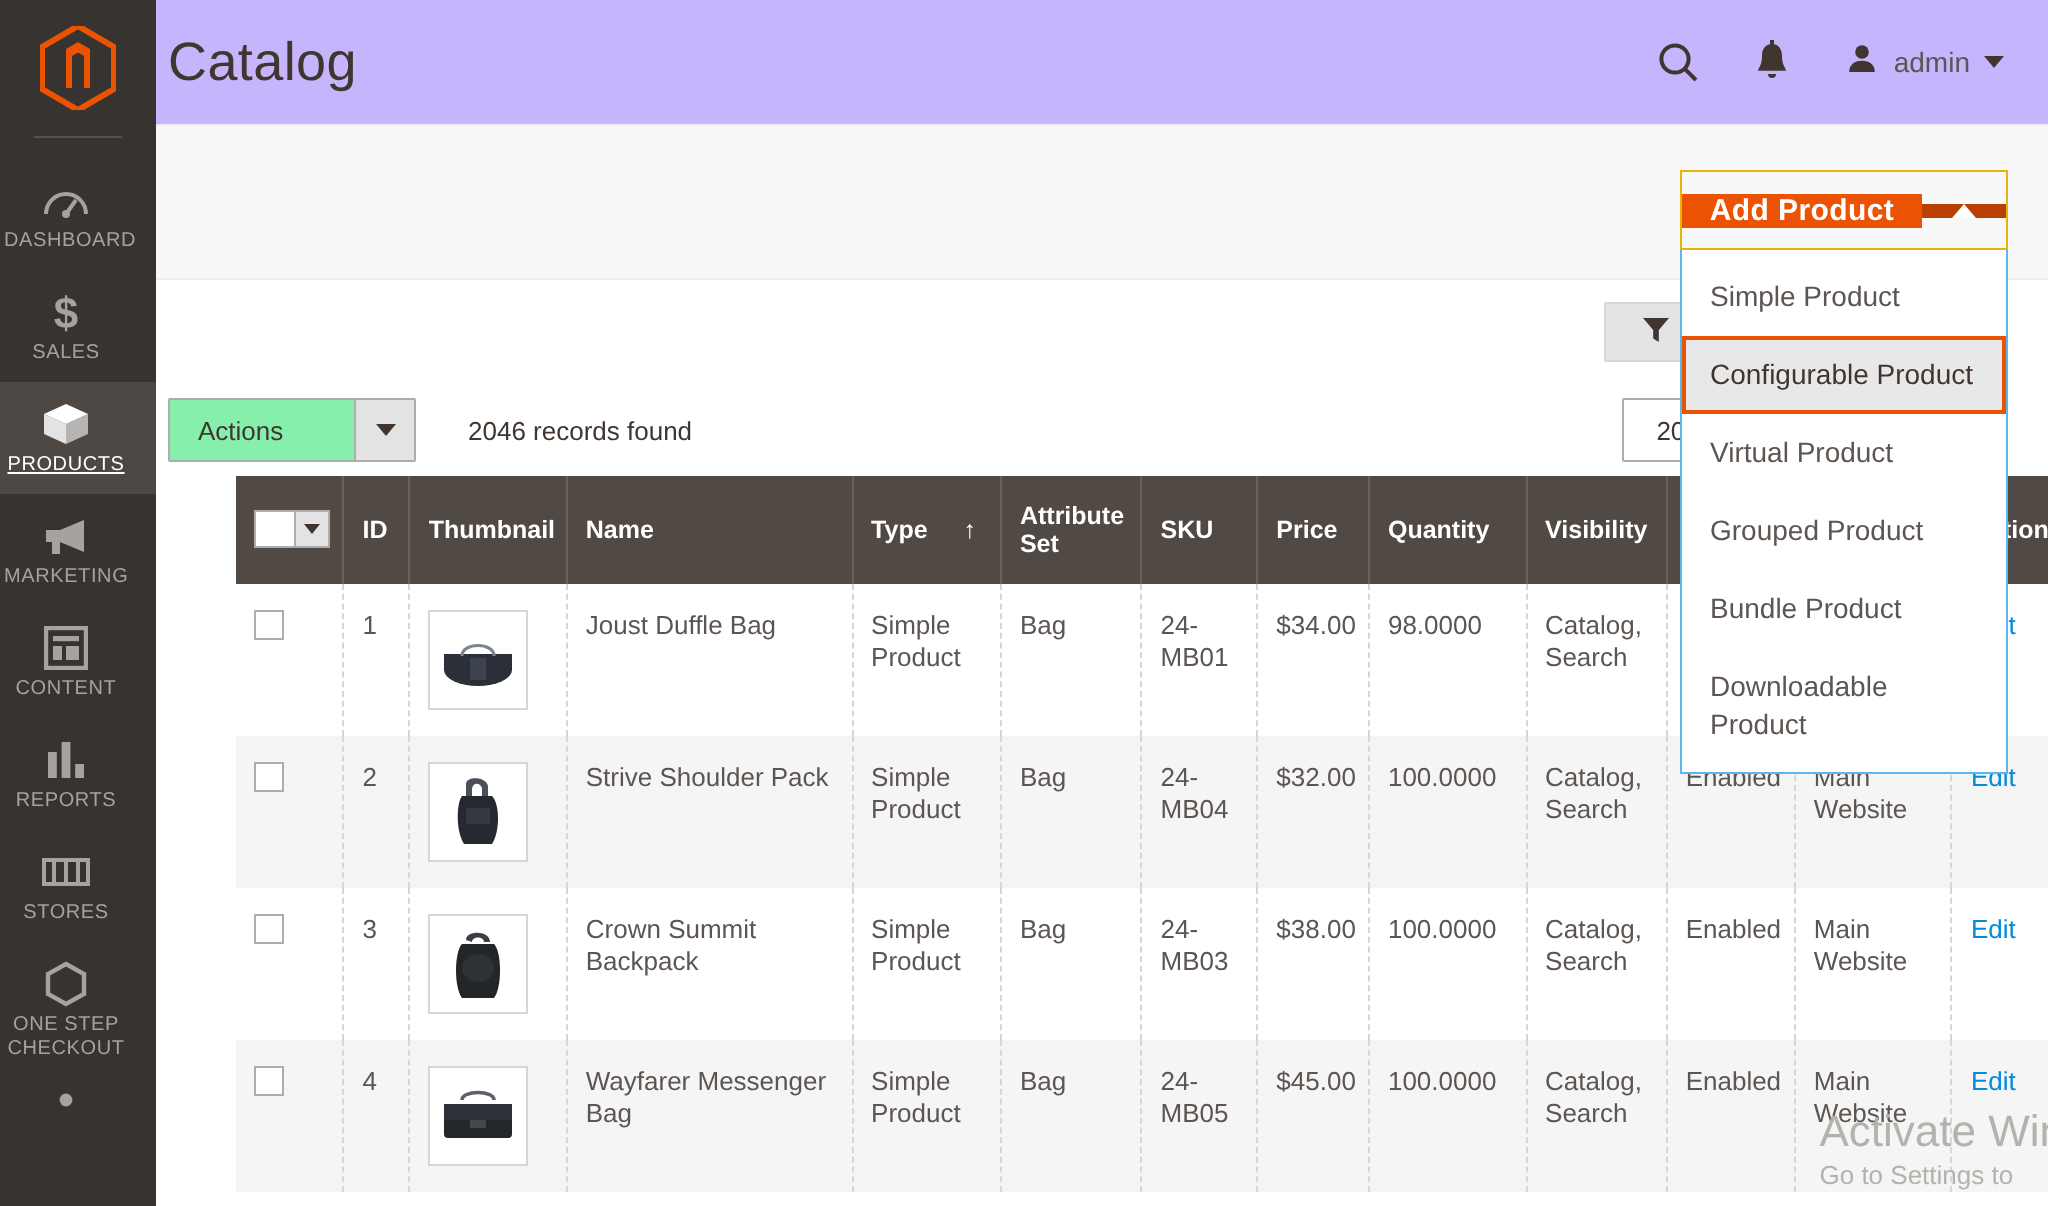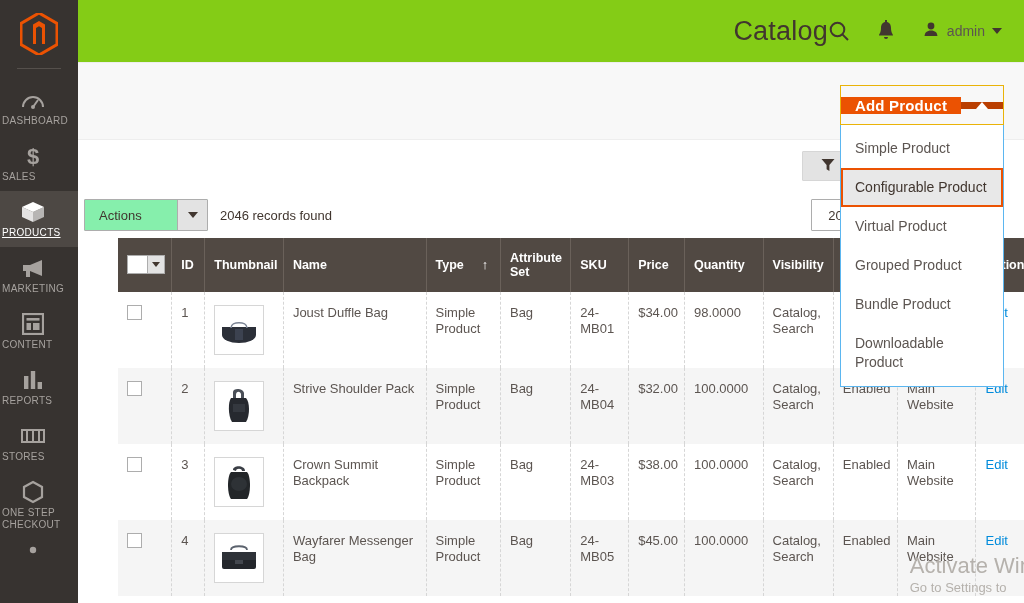--- a/index.html
+++ b/index.html
@@ -22,20 +22,21 @@
   .logo-wrap {
     height: 68px;
     display: flex; align-items: center; justify-content: center;
   }
   .sep {
     width: 44px; height: 1px; background: #55504c;
     margin: 0 auto 10px auto;
   }
   .nav-item {
     padding: 9px 14px 8px 2px;
+    text-align: center;
     cursor: pointer;
     position: relative;
   }
   .nav-item.active { background: #4d4844; }
   .nav-item.active .nav-label { color: #ffffff; text-decoration: underline; }
   .nav-icon {
     height: 24px;
     display: flex; align-items: center; justify-content: center;
     margin-bottom: 3px;
   }
@@ -52,22 +53,21 @@
     flex: 1 1 auto;
     height: 603px;
     background: #ffffff;
     position: relative;
     overflow: hidden;
   }
   .topbar {
     height: 62px;
     display: flex; align-items: center;
     padding: 0 22px 0 0;
-    background: #84cc16;
-    text-align: right;
+    background: #c4b5fd;
   }
   .page-title {
     font-size: 27px;
     color: #41362f;
     font-weight: normal;
     padding-left: 6px;
     flex: 1 1 auto;
     letter-spacing: .2px;
   }
   .topbar-actions { display: flex; align-items: center; gap: 26px; }
@@ -136,21 +136,21 @@
     display: flex; align-items: center;
     font-size: 13px; color: #41362f;
     min-width: 92px;
   }
   .actions-select .arrow {
     width: 30px;
     background: #e3e3e3;
     border-left: 1px solid #adadad;
     display: flex; align-items: center; justify-content: center;
   }
-  .records { font-size: 13px; color: #41362f; margin-left: 12px; }
+  .records { font-size: 13px; color: #41362f; margin-left: 26px; }
   .spacer { flex: 1 1 auto; }
   .perpage-select {
     display: flex; align-items: stretch;
     border: 1px solid #adadad;
     border-radius: 1px;
     height: 32px; background: #fff;
     cursor: pointer;
   }
   .perpage-select .label {
     padding: 0 16px;

